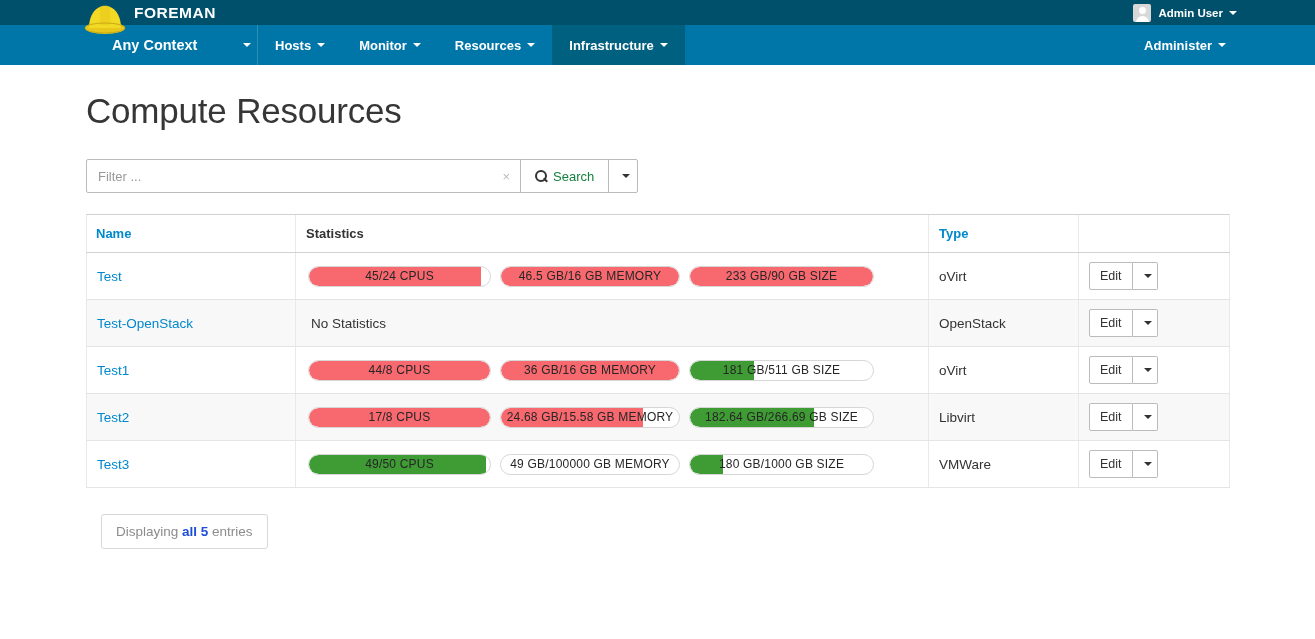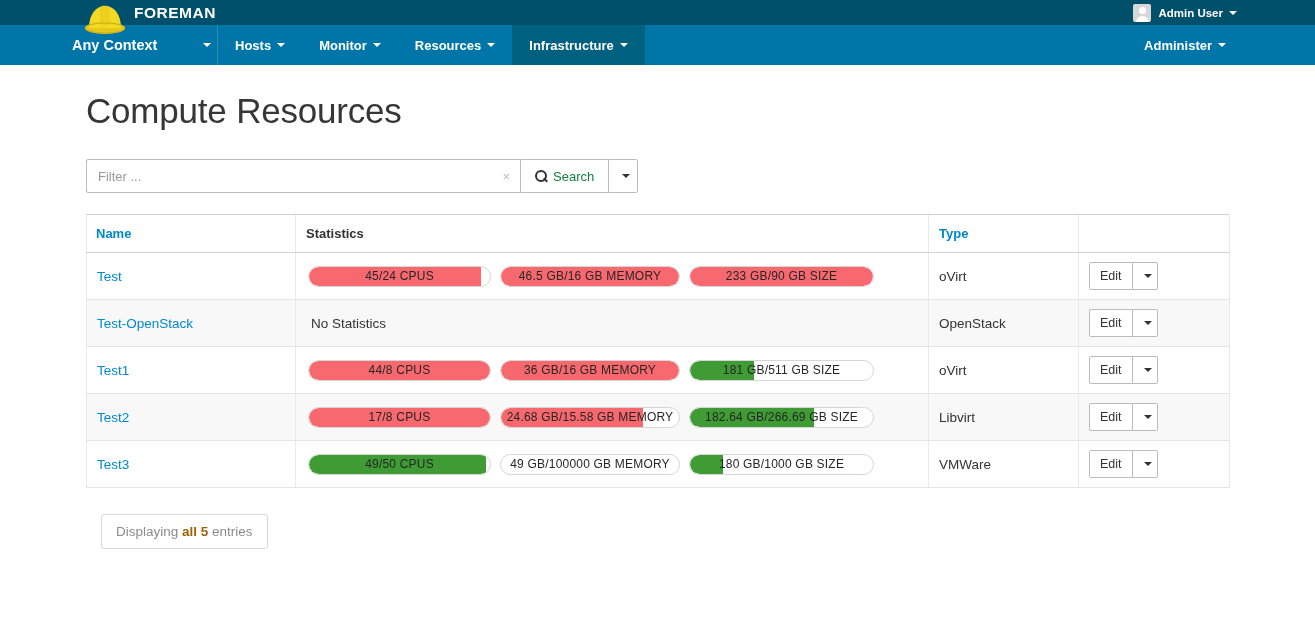--- a/index.html
+++ b/index.html
@@ -88,21 +88,21 @@
     height: 40px;
     background: #0076a8;
     display: flex;
     align-items: stretch;
     position: relative;
   }
   .nav-context {
     display: flex;
     align-items: center;
     padding: 0 6px 0 0;
-    margin-left: 72px;
+    margin-left: 112px;
     min-width: 146px;
     color: #fff;
     font-size: 14.5px;
     font-weight: bold;
     border-right: 1px solid rgba(255,255,255,0.18);
     justify-content: space-between;
     text-align: center;
   }
   .nav-context .ctx-label { margin-right: 34px; }
   .nav-item {
@@ -352,21 +352,21 @@
     margin-top: 26px;
     margin-left: 15px;
     display: inline-block;
     border: 1px solid #d8d8d8;
     border-radius: 3px;
     background: #fff;
     padding: 9px 14px;
     font-size: 13.5px;
     color: #0088ce;
   }
-  .pager b { color: #a16207; }
+  .pager b { color: #1d4ed8; }
   .pager .dim { color: #8c8c8c; }
 </style>
 </head>
 <body>
 
 <div class="topbar">
   <svg class="hardhat" viewBox="0 0 42 34">
     <ellipse cx="21" cy="27" rx="20" ry="6" fill="#e8c71c"></ellipse>
     <path d="M5 27 C5 13 12 5 21 5 C30 5 37 13 37 27 Z" fill="#f2d924"></path>
     <path d="M16 6 C18 4 24 4 26 6 L26 24 L16 24 Z" fill="#e8c71c" opacity="0.55"></path>

